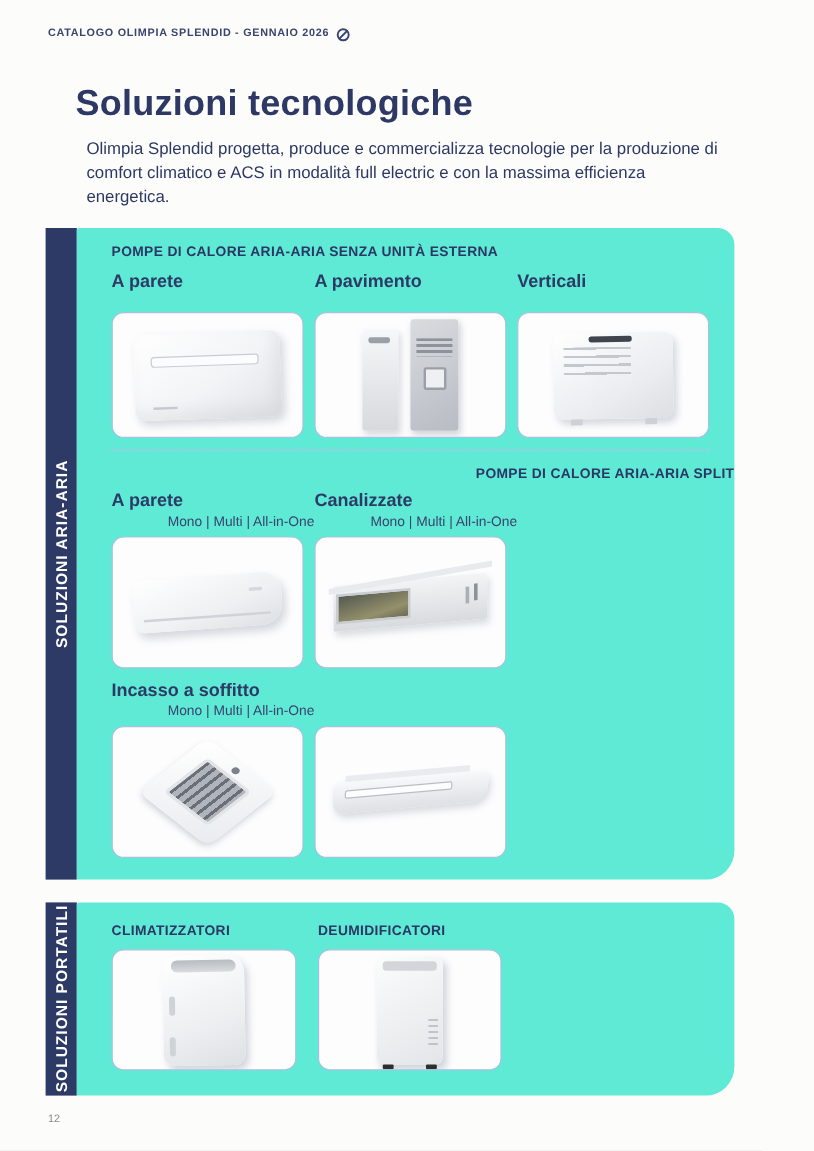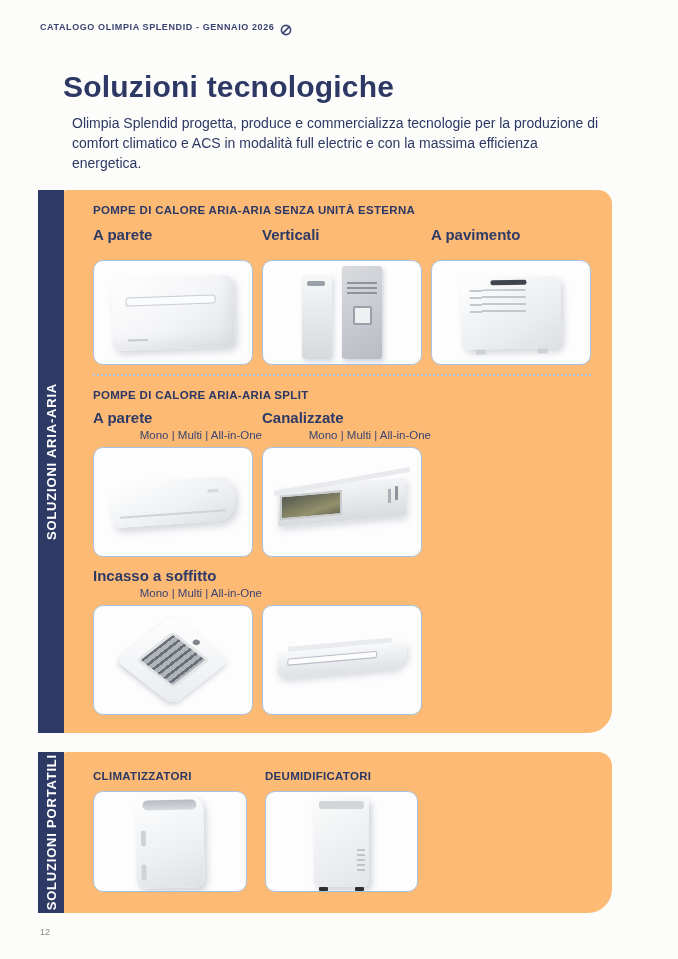--- a/index.html
+++ b/index.html
@@ -21,36 +21,36 @@
   .band-2{top:752px;height:161px;}
   .band-sidebar{
     width:26px;background:#2d3a66;flex:0 0 26px;
     display:flex;align-items:center;justify-content:center;
   }
   .vtext{
     writing-mode:vertical-rl;transform:rotate(180deg);
     color:#ffffff;font-size:13px;font-weight:bold;letter-spacing:.8px;white-space:nowrap;
   }
   .band-content{
-    flex:1;background:#fdba74;border-radius:2px 14px 24px 0;
+    flex:1;background:#5eead4;border-radius:2px 14px 24px 0;
     padding:14px 0 0 29px;box-sizing:border-box;
   }
   .group-heading{margin:0;font-size:11.5px;font-weight:bold;letter-spacing:.3px;color:#2b3765;}
   .labels-3{display:grid;grid-template-columns:169px 169px 160px;margin-top:10px;}
   .plabel{font-size:15px;font-weight:bold;color:#2d3a66;}
   .psub{font-size:11.5px;color:#3a4470;margin-top:3px;text-align:right;}
   .cards-3{display:grid;grid-template-columns:169px 169px 160px;margin-top:17px;}
   .card{
     width:160px;height:105px;background:#fdfdfe;border:1.5px solid #a7c2e0;
     border-radius:10px;box-sizing:border-box;position:relative;
     display:flex;align-items:center;justify-content:center;overflow:hidden;
   }
   .card.tall{height:110px;}
   .dotted-sep{width:498px;border-top:2px dotted #aec5e0;margin-top:9px;}
-  .h3-2{margin-top:13px;}
+  .h3-2{margin-top:13px;text-align:right;}
   .split-labels{display:grid;grid-template-columns:169px 169px;margin-top:8px;}
   .split-cards{display:grid;grid-template-columns:169px 169px;margin-top:6px;}
   .split-labels.second{margin-top:10px;}
   
   .port-head{display:grid;grid-template-columns:172px auto;margin-top:4px;}
   .port-cards{display:grid;grid-template-columns:172px auto;margin-top:9px;}
   .card.port1{width:154px;height:101px;}
   .card.port2{width:153px;height:101px;}
   
   .page-num{position:absolute;left:40px;top:927px;font-size:9px;color:#8b8b8b;}
@@ -153,22 +153,22 @@
   <section class="band band-1">
     <div class="band-sidebar">
       <span class="vtext">SOLUZIONI ARIA-ARIA</span>
     </div>
     <div class="band-content">
 
       <h3 class="group-heading">POMPE DI CALORE ARIA-ARIA SENZA UNITÀ ESTERNA</h3>
 
       <div class="labels-3">
         <span class="plabel">A parete</span>
+        <span class="plabel">A pavimento</span>
         <span class="plabel">Verticali</span>
-        <span class="plabel">A pavimento</span>
       </div>
 
       <div class="cards-3">
         <div class="card">
           <div class="art art-wall-monobloc"></div>
         </div>
         <div class="card">
           <div class="art art-verticals">
             <div class="tower-a"></div>
             <div class="tower-b"></div>

